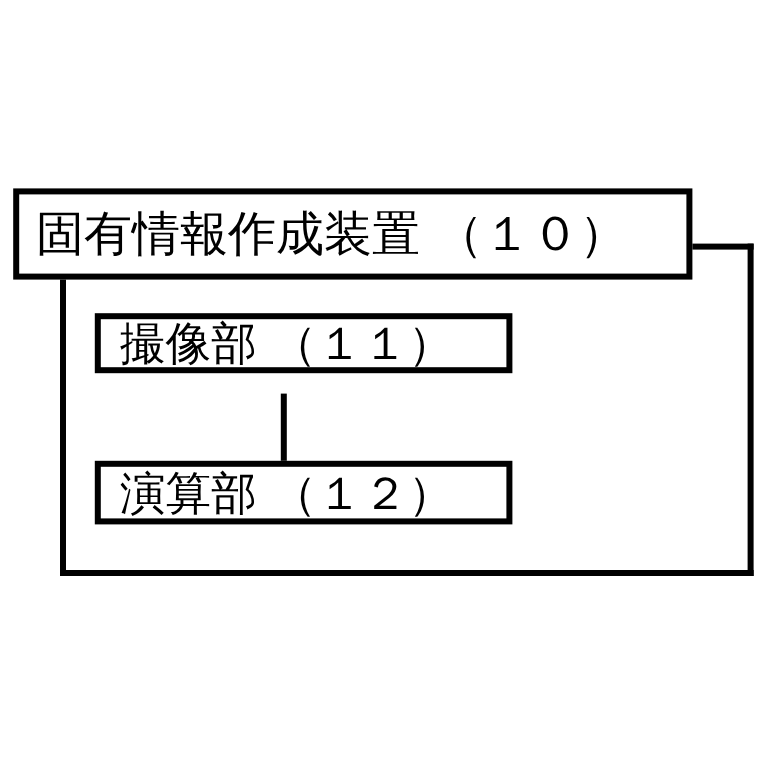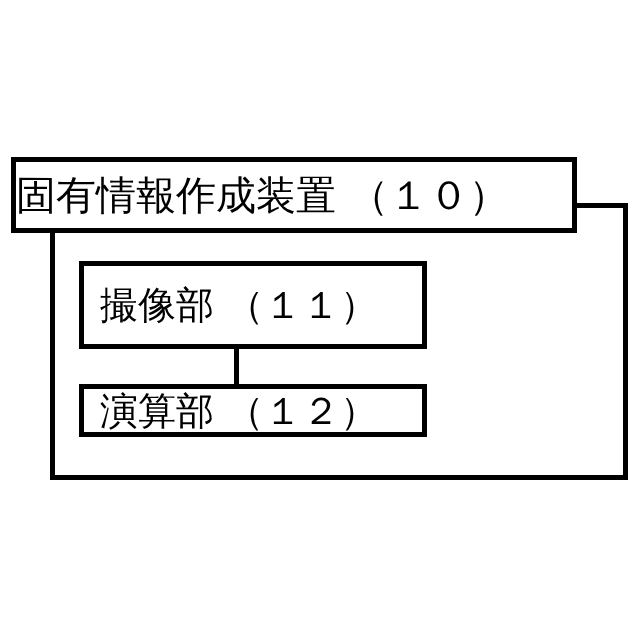--- a/index.html
+++ b/index.html
@@ -40,28 +40,29 @@
 
   
   #title-box {
     left: 11px;
     top: 157px;
     width: 566px;
     height: 76px;
   }
   #title-box .label {
     font-size: 40px;
+    padding-left: 14px;
   }
 
   
   #imaging-box {
     left: 79px;
     top: 261px;
     width: 348px;
-    height: 88px;
+    height: 50px;
   }
   #compute-box {
     left: 79px;
     top: 384px;
     width: 348px;
     height: 53px;
   }
   #imaging-box .label,
   #compute-box .label {
     font-size: 38px;

